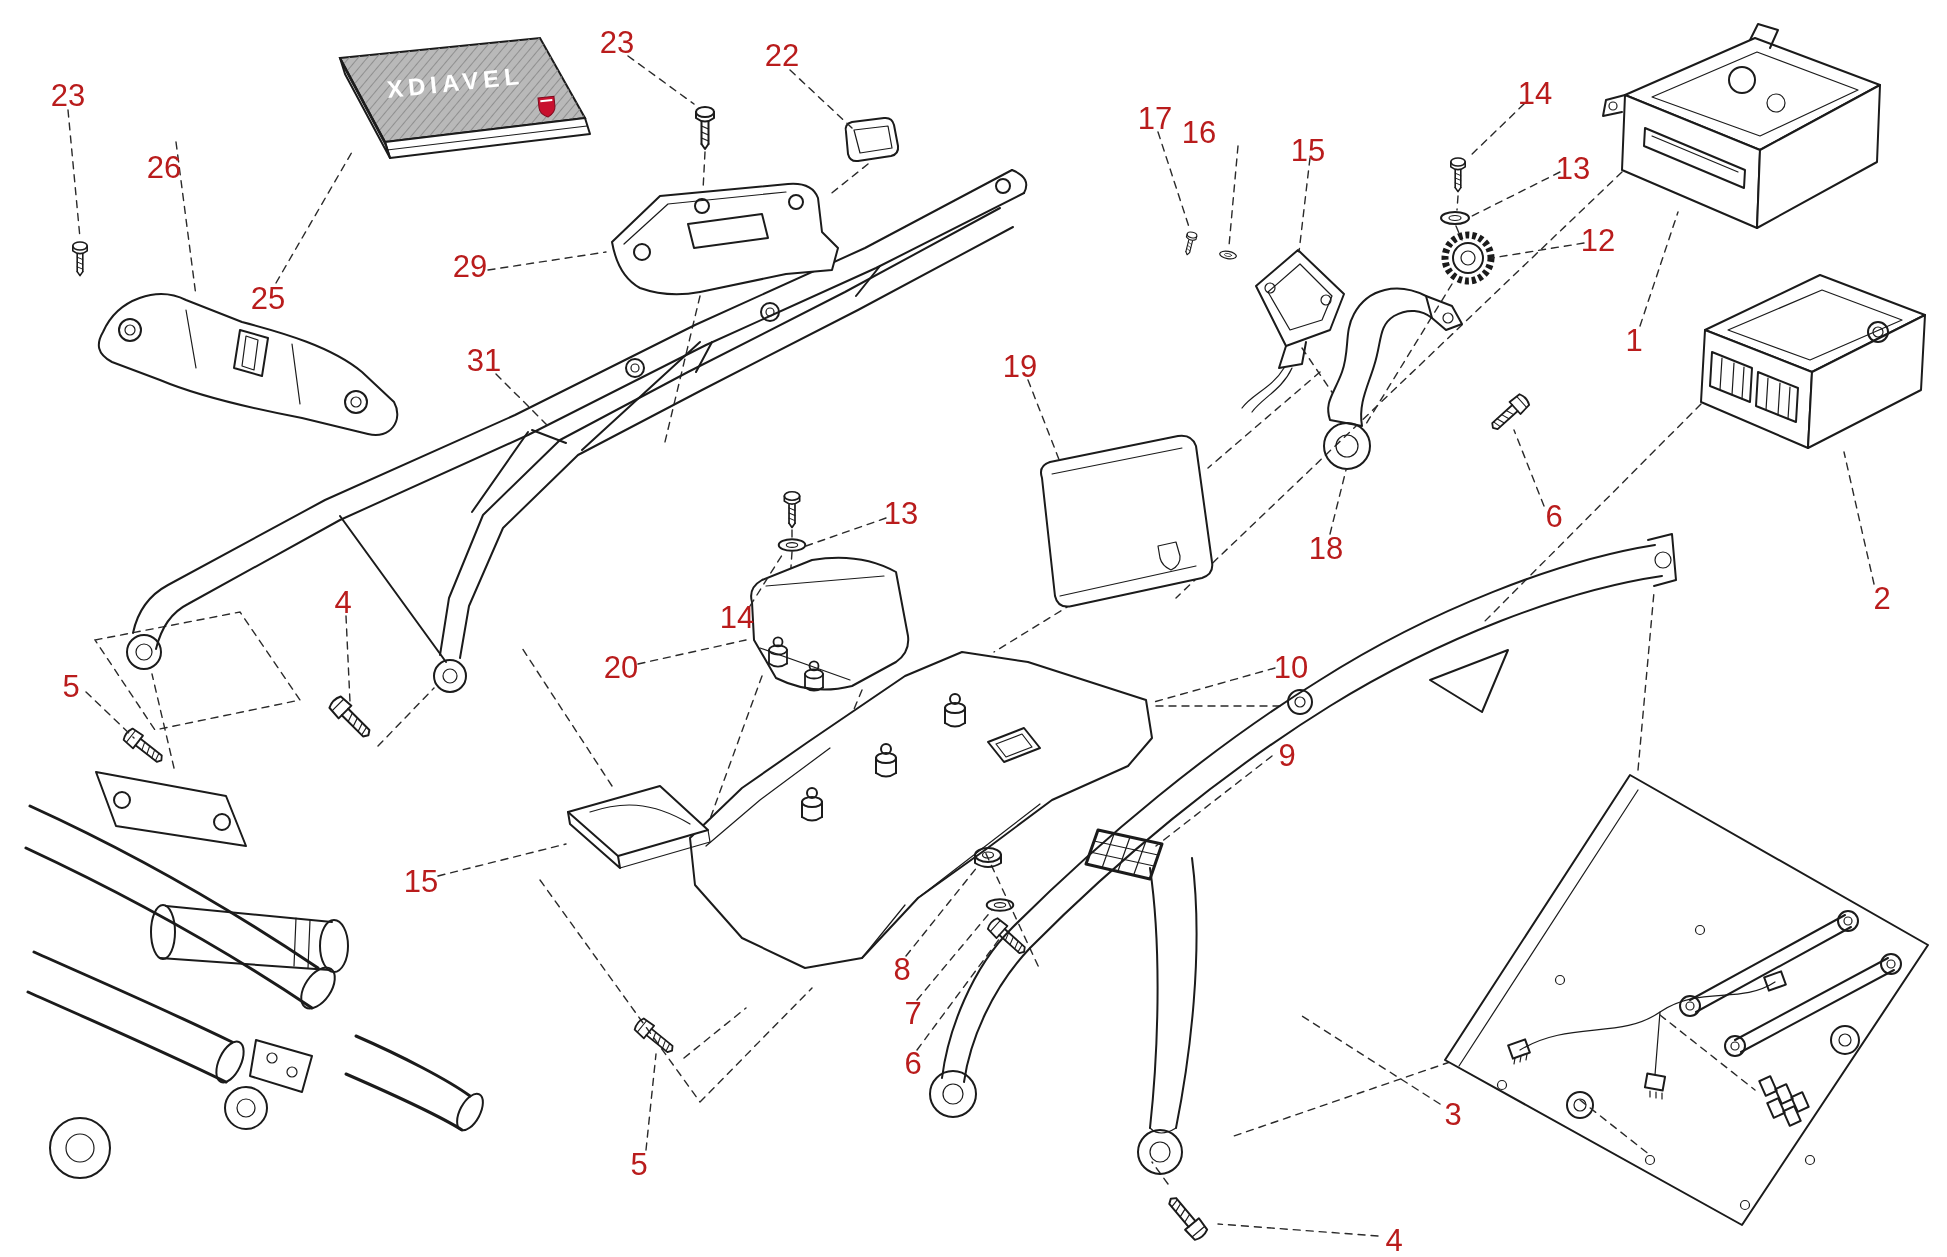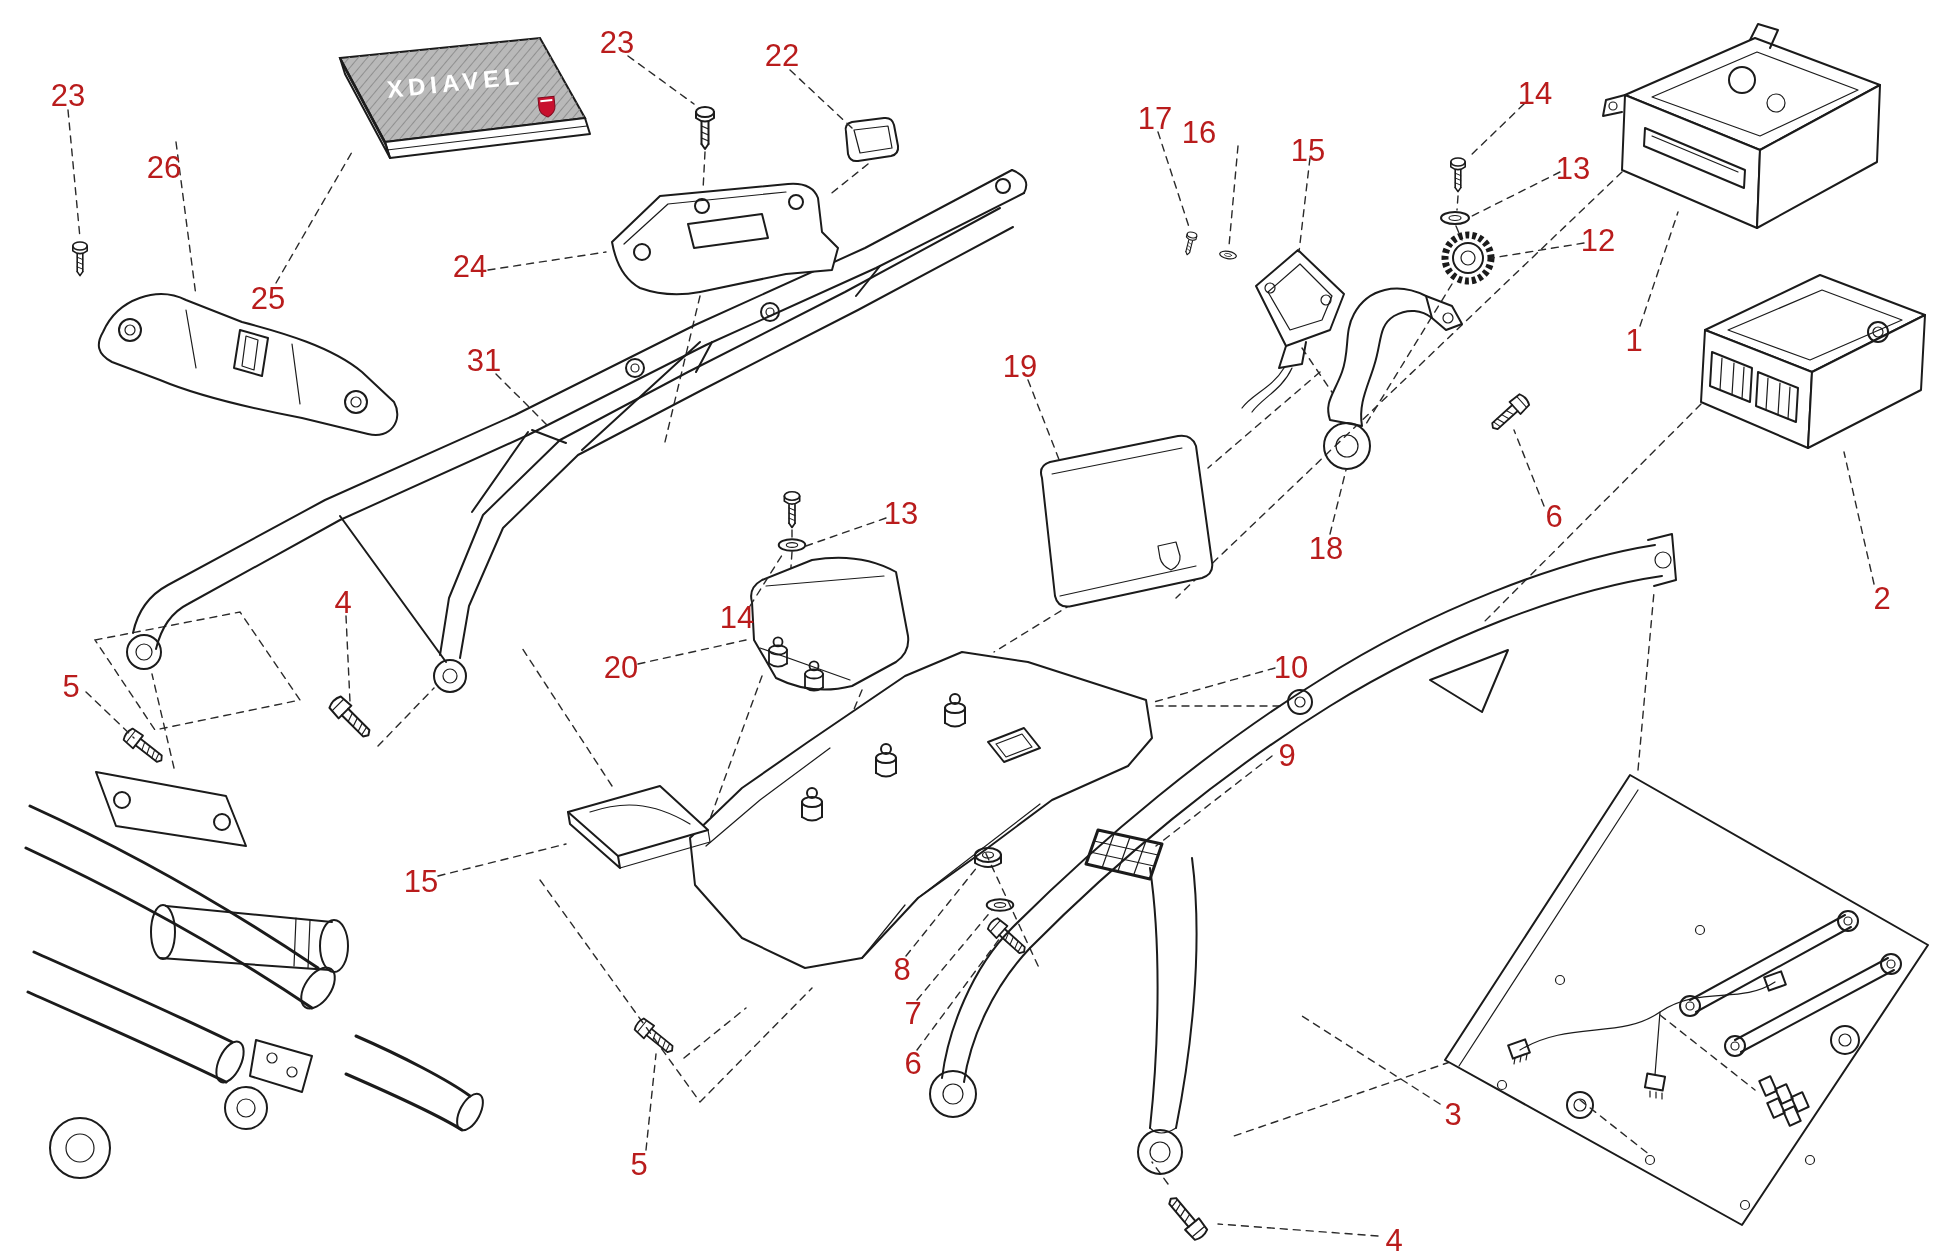--- a/index.html
+++ b/index.html
@@ -348,21 +348,21 @@
     <path class="dash" d="M906,956 L978,866 M917,1000 L992,910 M917,1050 L1000,938 M646,1150 L656,1054 M1440,1104 L1302,1016 M1378,1236 L1218,1224"></path>
   </g>
 </svg>
 
 <div style="position:absolute;left:0;top:0;width:100%;height:100%;">
       <div class="callout" style="left: 68px; top: 95px;">23</div>
       <div class="callout" style="left: 164px; top: 128px; margin-top: 39px;">26</div>
       <div class="callout" style="left: 268px; top: 298px;">25</div>
       <div class="callout" style="left: 617px; top: 42px;">23</div>
       <div class="callout" style="left: 782px; top: 55px;">22</div>
-      <div class="callout" style="left: 470px; top: 266px;">24</div>
+      <div class="callout" style="left: 470px; top: 266px;">29</div>
       <div class="callout" style="left: 484px; top: 360px;">31</div>
       <div class="callout" style="left: 1155px; top: 118px; text-align: right;">17</div>
       <div class="callout" style="left: 1183px; top: 132px; margin-left: 16px;">16</div>
       <div class="callout" style="left: 1308px; top: 144px; margin-top: 6px;">15</div>
       <div class="callout" style="left: 1535px; top: 93px;">14</div>
       <div class="callout" style="left: 1573px; top: 168px;">13</div>
       <div class="callout" style="left: 1598px; top: 240px; text-align: center;">12</div>
       <div class="callout" style="left: 1634px; top: 340px;">1</div>
       <div class="callout" style="left: 1882px; top: 598px;">2</div>
       <div class="callout" style="left: 1020px; top: 366px;">19</div>

